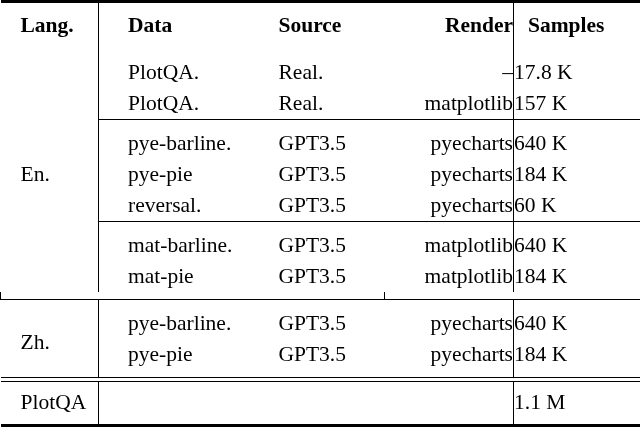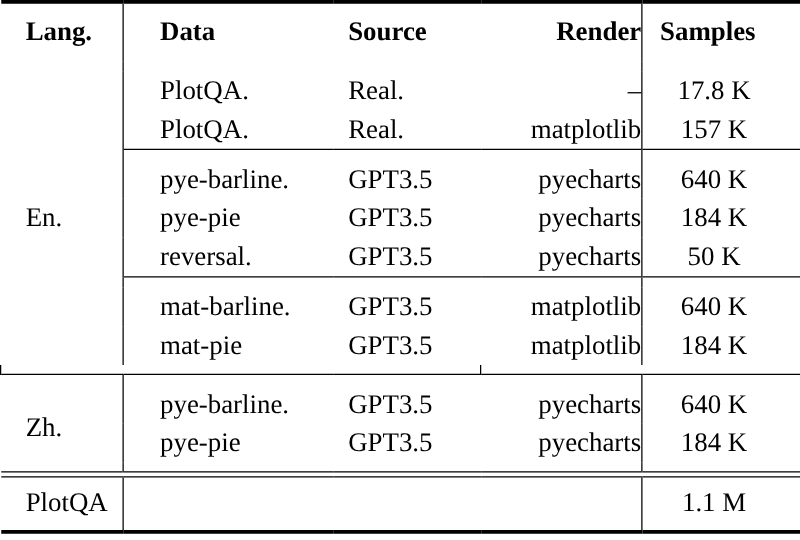--- a/index.html
+++ b/index.html
@@ -68,21 +68,21 @@
   .cell-source {
     text-align: left;
     padding-left: 12px;
     font-family: Liberation Serif, serif;
   }
   .cell-render {
     text-align: right;
     padding-left: 10px;
   }
   .cell-samples {
-    text-align: center;
+    text-align: left;
     padding-right: 12px;
   }
 
   thead th {
     font-weight: bold;
     height: 46px;
   }
   thead th.cell-samples { padding-right: 24px; text-align: left; padding-left: 14px;}
 
   tbody tr.data-row td { height: 31px; }
@@ -180,21 +180,21 @@
       <tr class="data-row">
         <td class="cell-data vline-left">pye-pie</td>
         <td class="cell-source">GPT3.5</td>
         <td class="cell-render">pyecharts</td>
         <td class="cell-samples vline-right">184 K</td>
       </tr>
       <tr class="data-row">
         <td class="cell-data vline-left">reversal.</td>
         <td class="cell-source">GPT3.5</td>
         <td class="cell-render">pyecharts</td>
-        <td class="cell-samples vline-right">50 K</td>
+        <td class="cell-samples vline-right">60 K</td>
       </tr>
 
       <tr class="rule-sub spacer-row">
         <td class="sub vline-left"></td>
         <td class="sub"></td>
         <td class="sub"></td>
         <td class="sub vline-right"></td>
       </tr>
       <tr class="pad-top">
         <td class="vline-left"></td>

